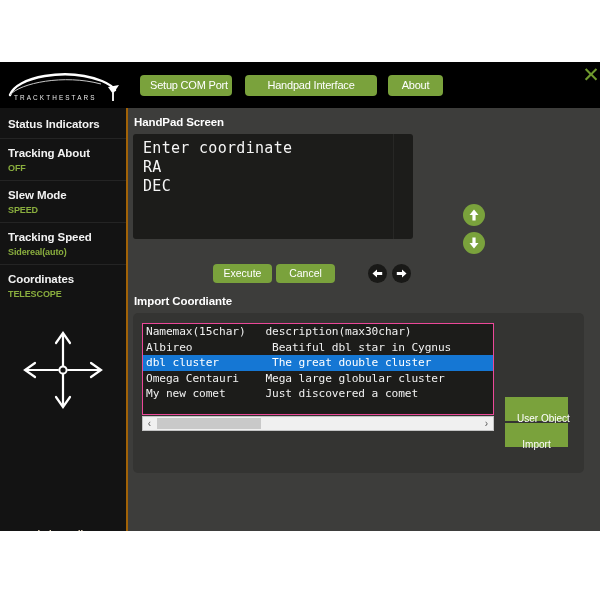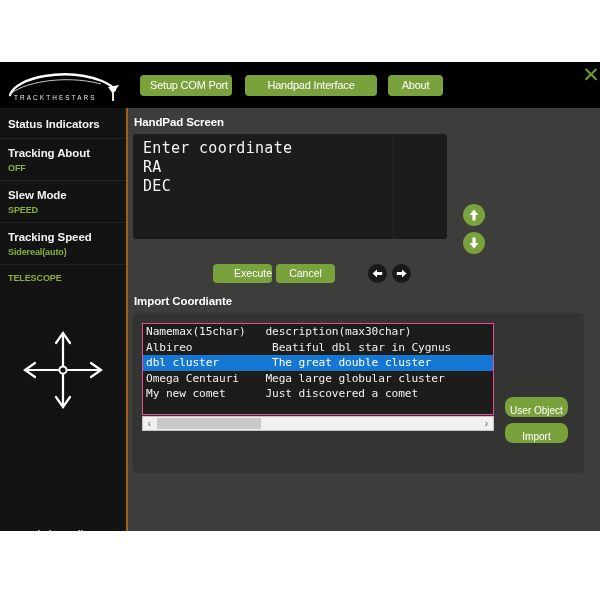--- a/index.html
+++ b/index.html
@@ -149,21 +149,21 @@
     width: 460px;
     height: 175px;
   }
   #handpad-title {
     position: absolute;
     left: 1px; top: 0px;
   }
   #handpad-screen {
     position: absolute;
     left: 0px; top: 18px;
-    width: 314px; height: 105px;
+    width: 280px; height: 105px;
     background: #1c1c1a;
     border-radius: 3px;
     overflow: hidden;
   }
   #handpad-screen .divline {
     position: absolute;
     left: 260px; top: 0;
     width: 1px; height: 105px;
     background: #272725;
   }
@@ -212,21 +212,21 @@
     border-radius: 4px;
     color: #ffffff;
     font-family: "Liberation Sans", sans-serif;
     font-size: 10.5px;
     line-height: 19px;
     cursor: pointer;
     padding: 0;
     text-align: center;
     white-space: nowrap;
   }
-  #btn-execute { left: 80px; width: 59px; text-align: right; }
+  #btn-execute { left: 80px; width: 59px; }
   #btn-cancel  { left: 143px; width: 59px; }
 
   
   #import-title {
     position: absolute;
     left: 6px; top: 187px;
   }
   #import-box {
     position: absolute;
     left: 5px; top: 205px;
@@ -291,28 +291,28 @@
     cursor: pointer;
   }
 
   .side-action-btn {
     position: absolute;
     left: 372px;
     width: 63px;
     height: 20px;
     background: #7aa23c;
     border: none;
-    border-radius: 8px;
+    border-radius: 0;
     color: #ffffff;
     font-family: "Liberation Sans", sans-serif;
     font-size: 10px;
     line-height: 20px;
     text-align: center;
     cursor: pointer;
-    padding: 4px;
+    padding: 12px;
     white-space: nowrap;
   }
   #btn-user-object { top: 84px; }
   #btn-import      { top: 110px; }
 </style>
 </head>
 <body>
 
 <div id="app">
 
@@ -350,20 +350,21 @@
       <div class="side-title">Slew Mode</div>
       <div class="side-value">SPEED</div>
     </div>
 
     <div class="side-group">
       <div class="side-title">Tracking Speed</div>
       <div class="side-value">Sidereal(auto)</div>
     </div>
 
     <div class="side-group noline">
+      <div class="side-title">Coordinates</div>
       <div class="side-value">TELESCOPE</div>
     </div>
 
     <div id="slew-cross">
       <svg width="90" height="88" viewBox="0 0 90 88" xmlns="http://www.w3.org/2000/svg">
         <g stroke="#ffffff" stroke-width="2.2" fill="none" stroke-linecap="round">
 
           <line x1="45" y1="40" x2="45" y2="8"></line>
           <polyline points="38,17 45,7 52,17" fill="none"></polyline>
 

